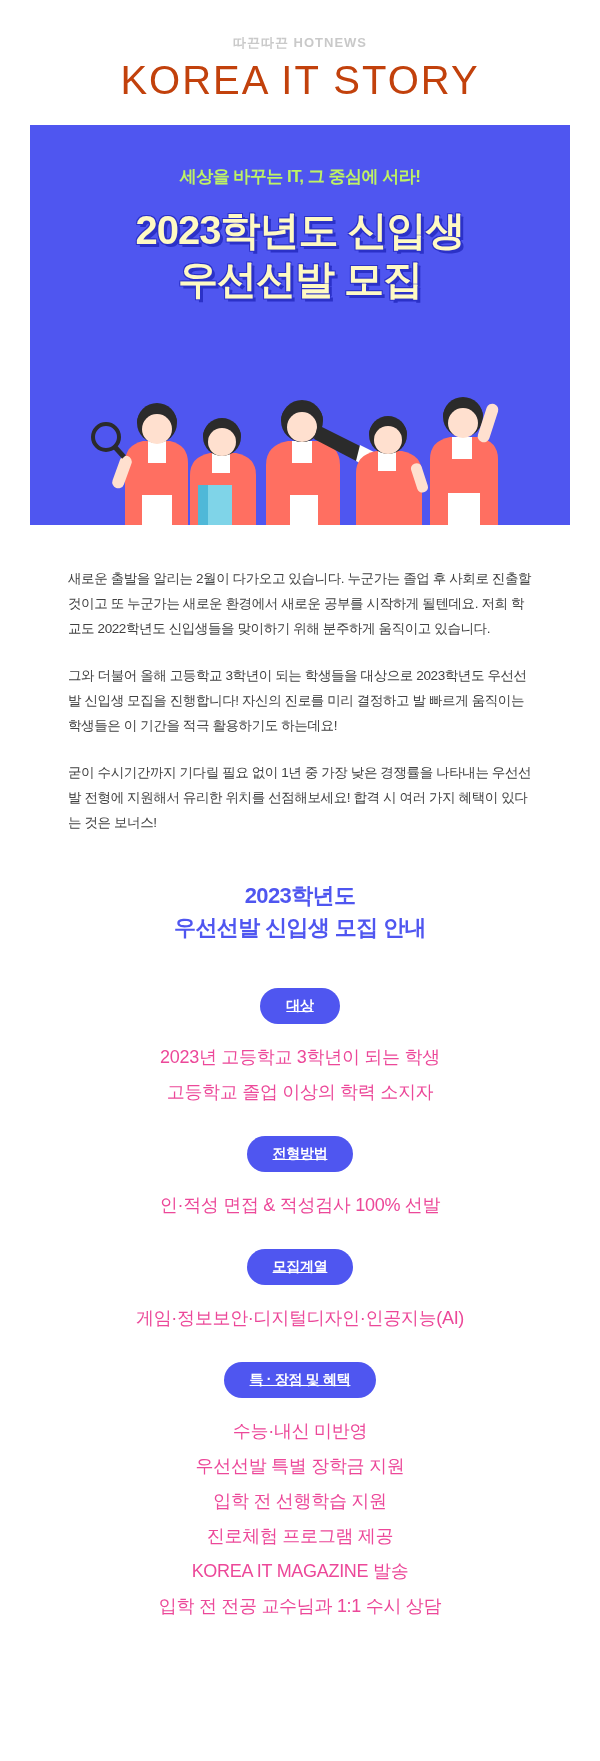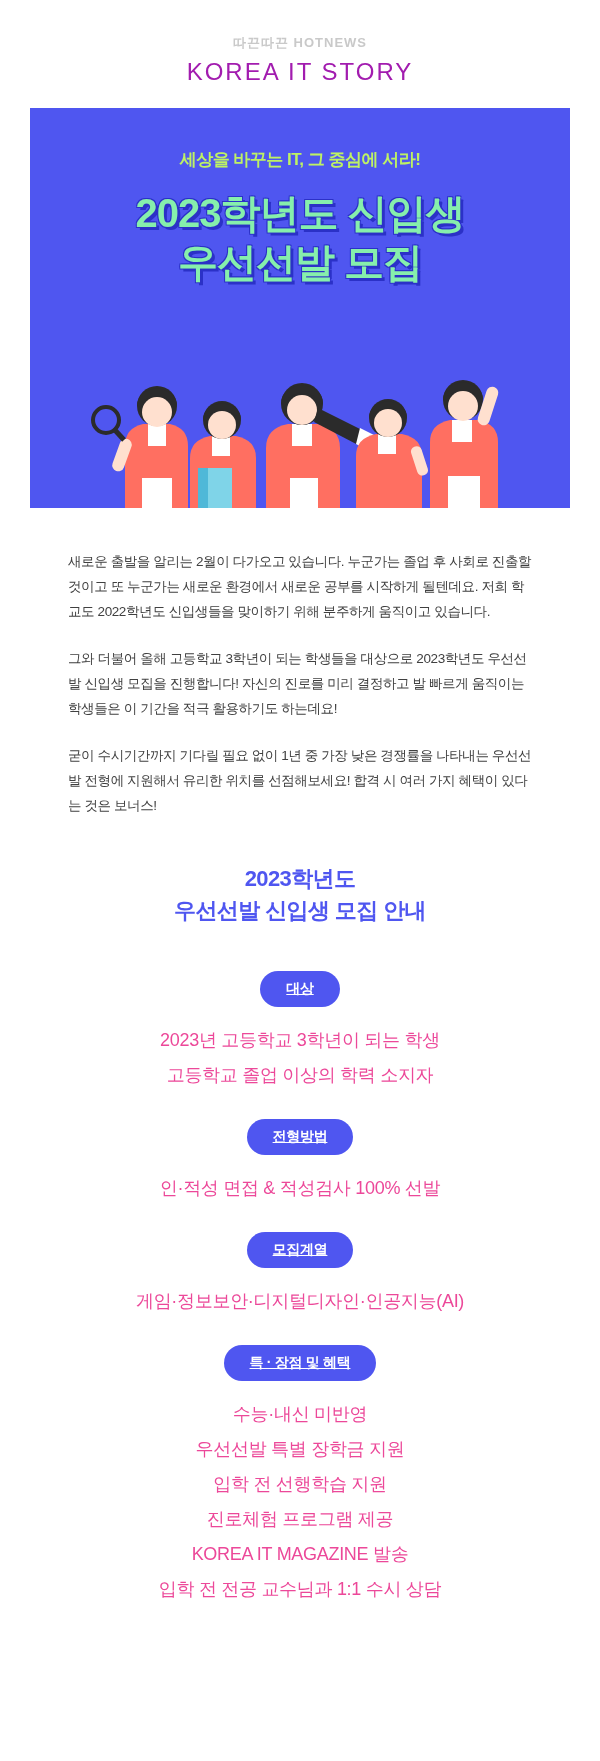--- a/index.html
+++ b/index.html
@@ -29,23 +29,23 @@
     background: #ffffff;
   }
   .masthead-kicker {
     font-size: 13px;
     letter-spacing: 1px;
     color: #c9c9c9;
     margin-bottom: 6px;
     font-weight: bold;
   }
   .masthead-title {
-    font-size: 24px;
+    font-size: 40px;
     letter-spacing: 2px;
-    color: #a21caf;
+    color: #c2410c;
     font-weight: normal;
   }
 
   
   .hero {
     background: #4f56f0;
     padding: 40px 0 0 0;
     position: relative;
     height: 400px;
     box-sizing: border-box;
@@ -54,21 +54,21 @@
   .hero-lead {
     text-align: center;
     color: #bef264;
     font-size: 17px;
     font-weight: bold;
     letter-spacing: -0.5px;
     margin-bottom: 18px;
   }
   .hero-title {
     text-align: center;
-    color: #86efac;
+    color: #fef9c3;
     font-size: 40px;
     font-weight: bold;
     line-height: 1.22;
     letter-spacing: -1px;
     text-shadow:
        3px 3px 0 #2b31c7,
        -1px -1px 0 #2b31c7,
        1px -1px 0 #2b31c7,
        -1px 1px 0 #2b31c7;
   }

